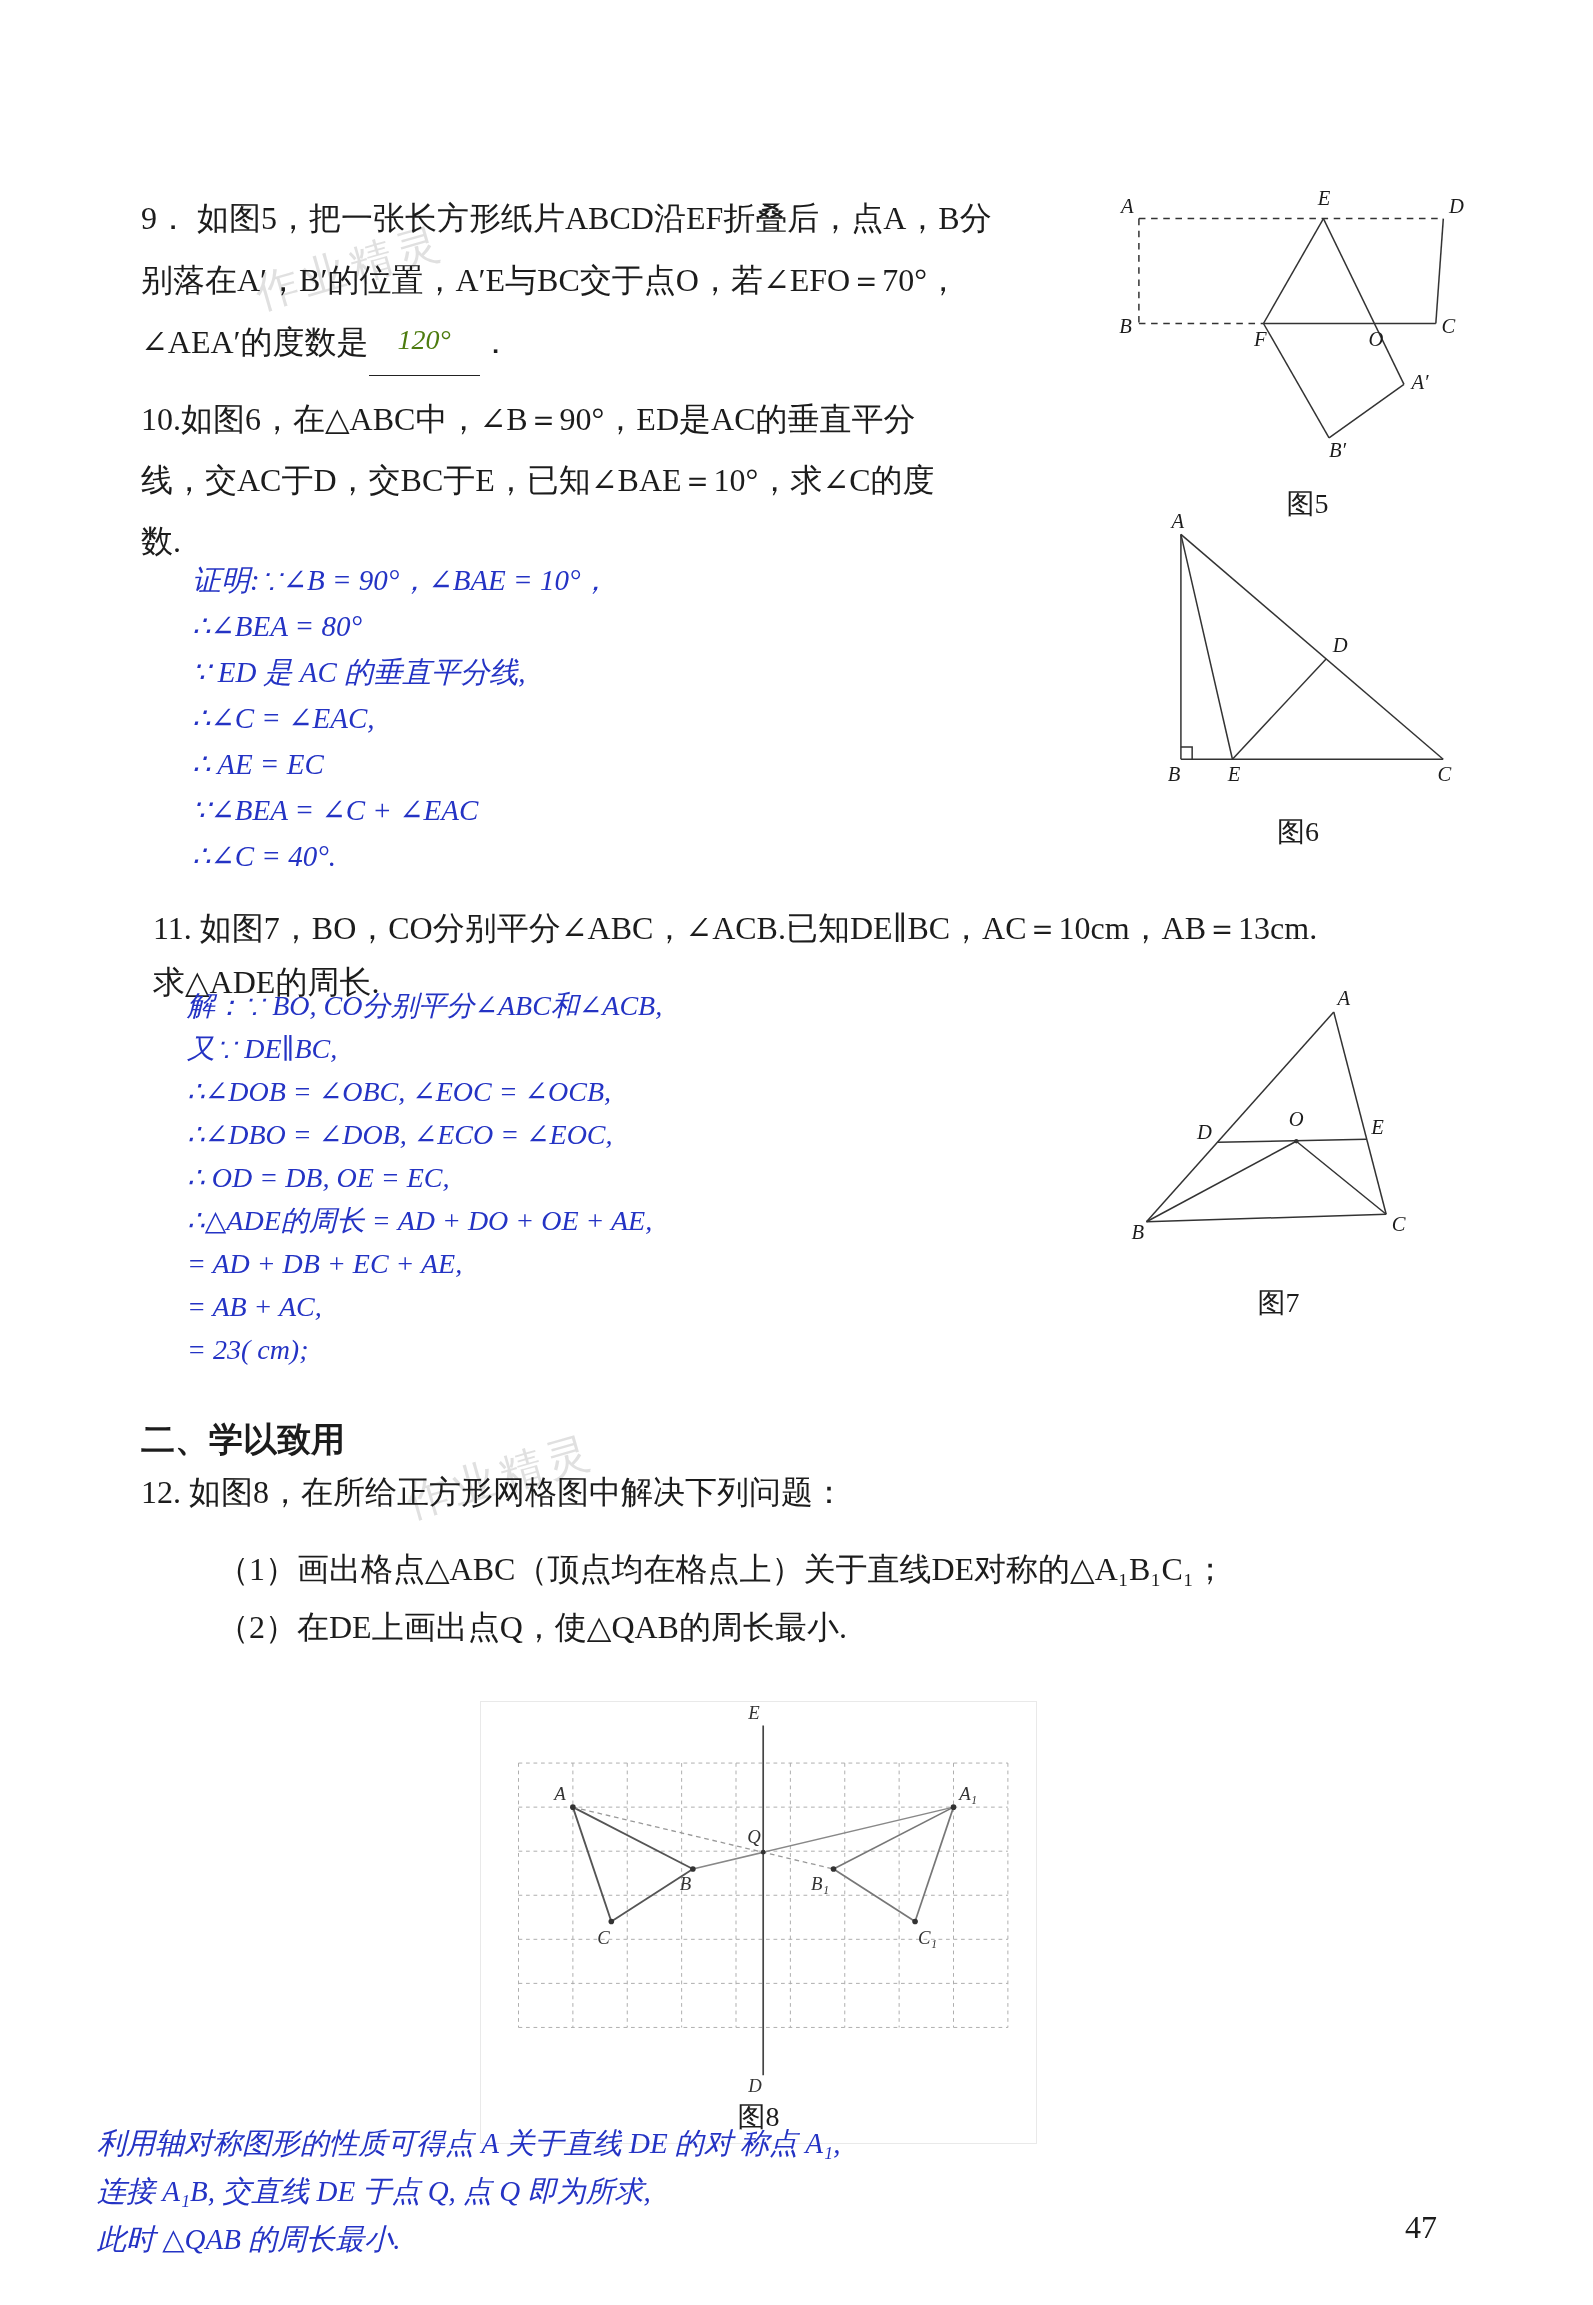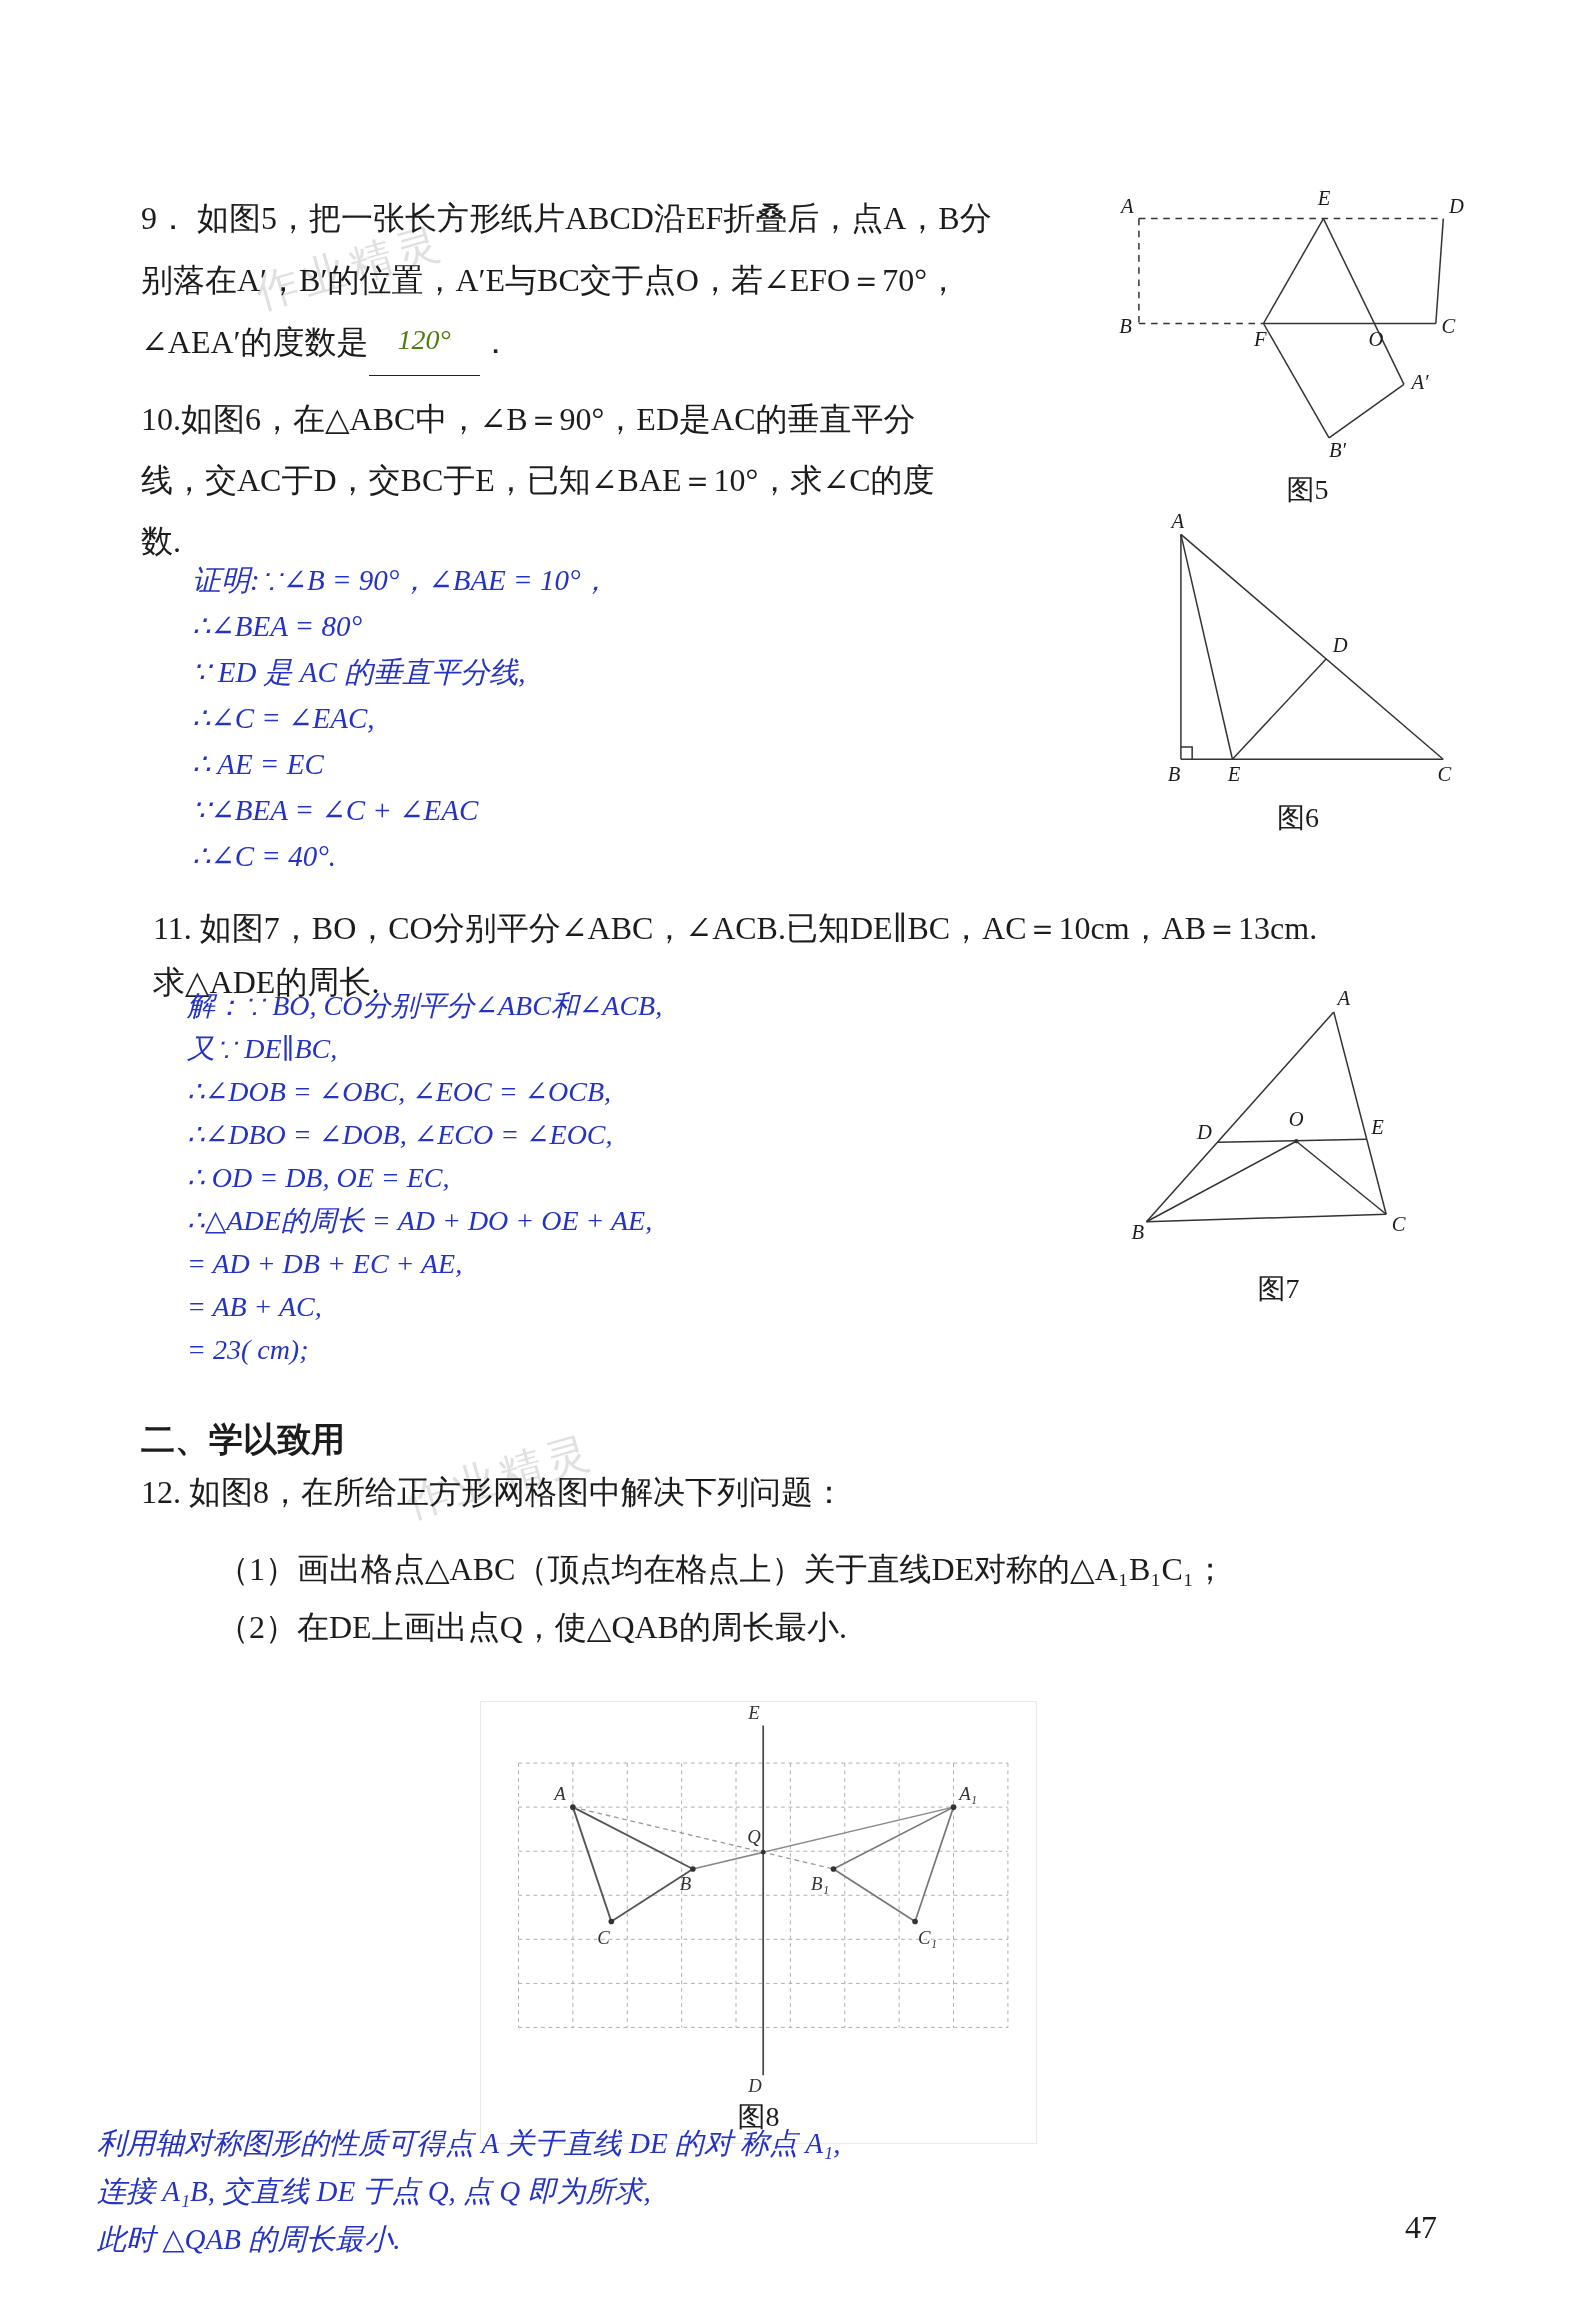--- a/index.html
+++ b/index.html
@@ -10,21 +10,21 @@
   }
   .abs{position:absolute;}
   .tline{font-size:32px;line-height:62px;white-space:nowrap;}
   .p10line{font-size:32px;line-height:61px;white-space:nowrap;}
   .blue{color:#2433c4;font-style:italic;}
   .proof{font-size:29px;line-height:46px;white-space:nowrap;font-style:italic;}
   .sol{font-size:28px;line-height:43px;white-space:nowrap;}
   .sec-head{font-family:"Liberation Sans","DejaVu Sans",sans-serif;font-weight:bold;font-size:34px;}
   .p12line{font-size:32px;white-space:nowrap;}
   .sol12line{font-size:29px;line-height:48px;white-space:nowrap;}
-  .caption{font-size:28px;text-align:center;margin-top:7px;}
+  .caption{font-size:28px;text-align:center;margin-top:21px;}
   .blank{display:inline-block;min-width:111px;border-bottom:1.9px solid #222;text-align:center;}
   .blank-ans{color:#4d7c0f;font-style:italic;font-size:28px;position:relative;top:-3.7px;}
   .flabel{font-family:"Liberation Serif",serif;font-style:italic;font-size:22px;fill:#1c1c1c;}
   .flabel8{font-family:"Liberation Serif",serif;font-style:italic;font-size:20px;fill:#333;}
   .watermark{
     font-family:"Liberation Sans",sans-serif;font-size:43px;color:rgba(130,130,130,0.25);
     transform:rotate(-16deg);letter-spacing:5.6px;white-space:nowrap;
   }
   .fig8box{background:#fff;border:0.9px solid #e9e9e9;}
   .pagenum{font-size:32px;}

